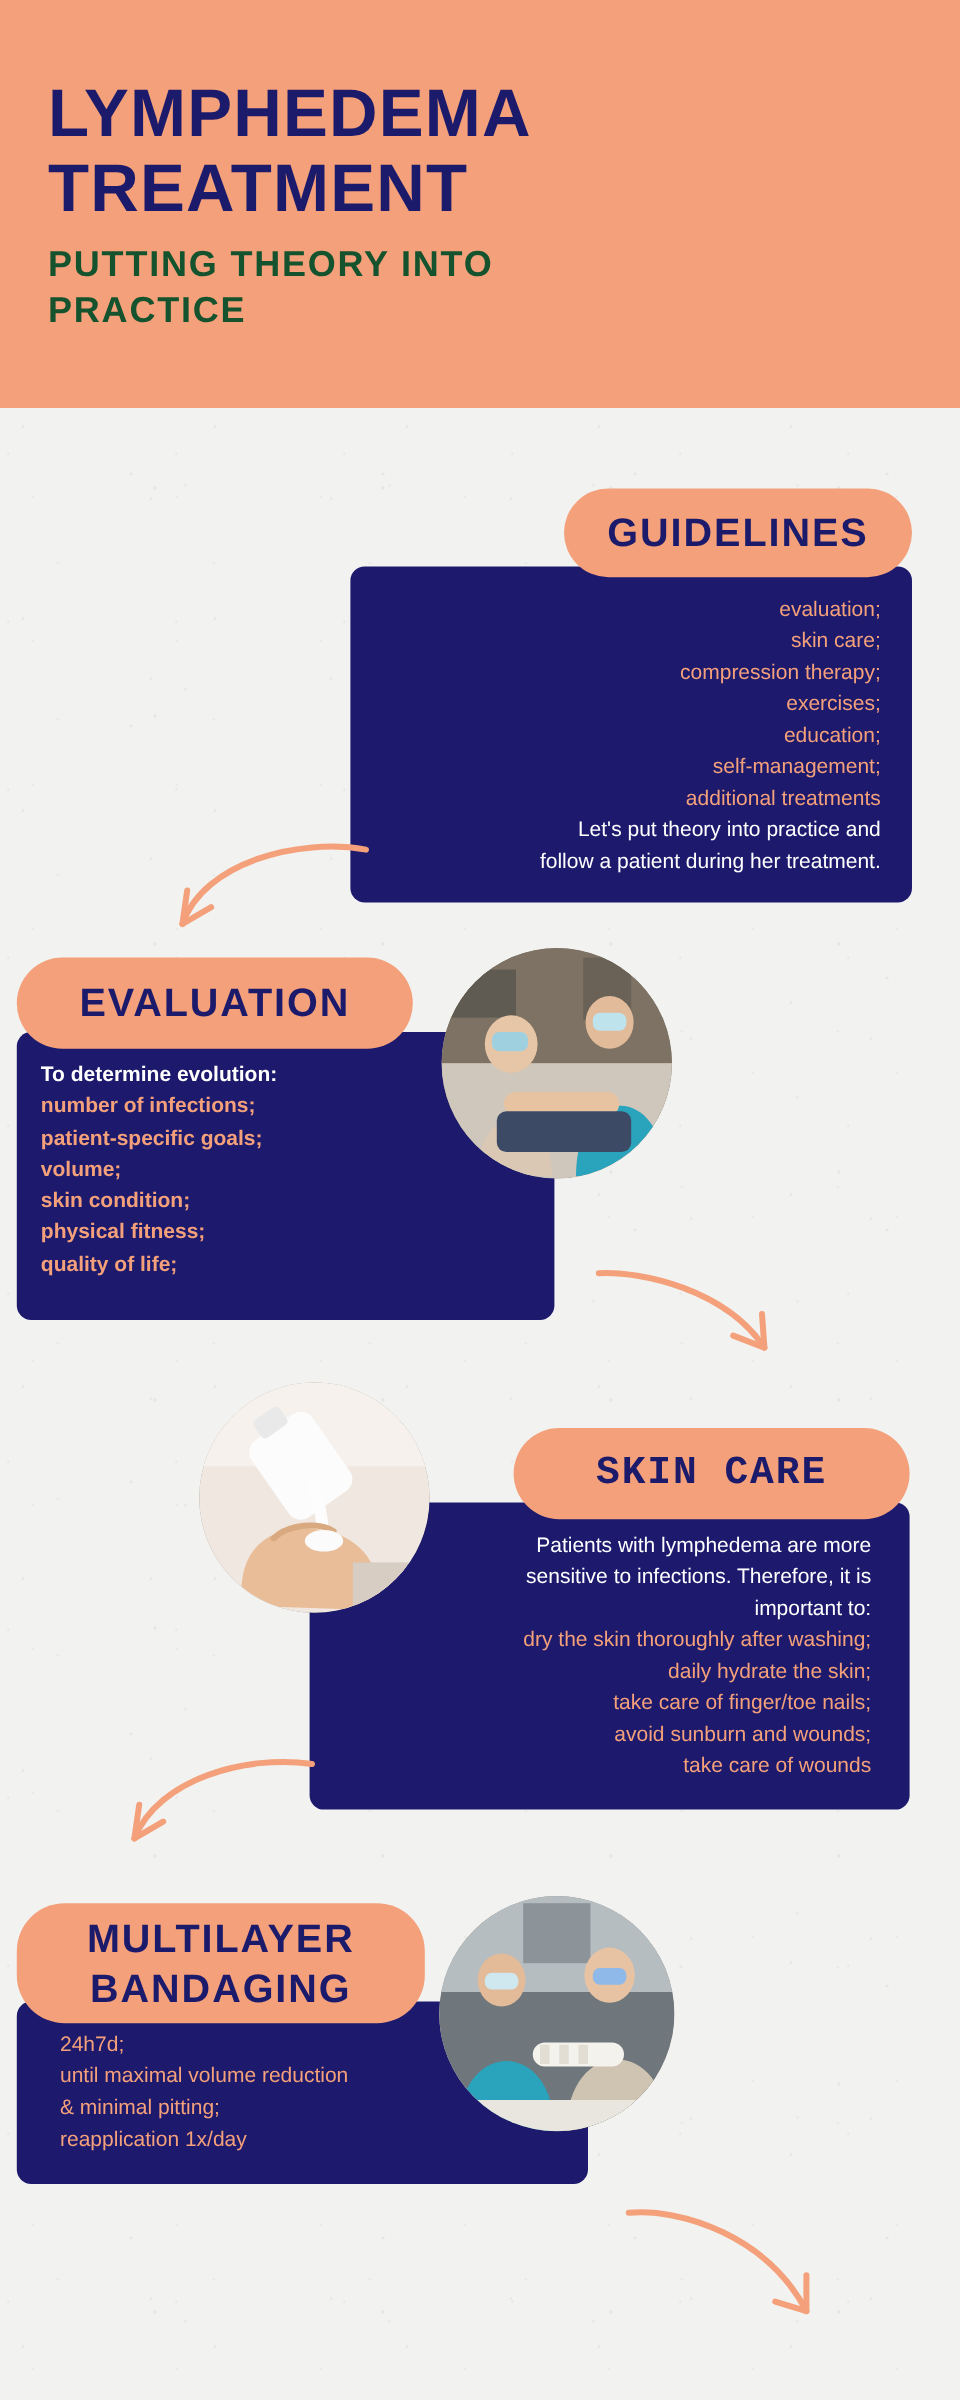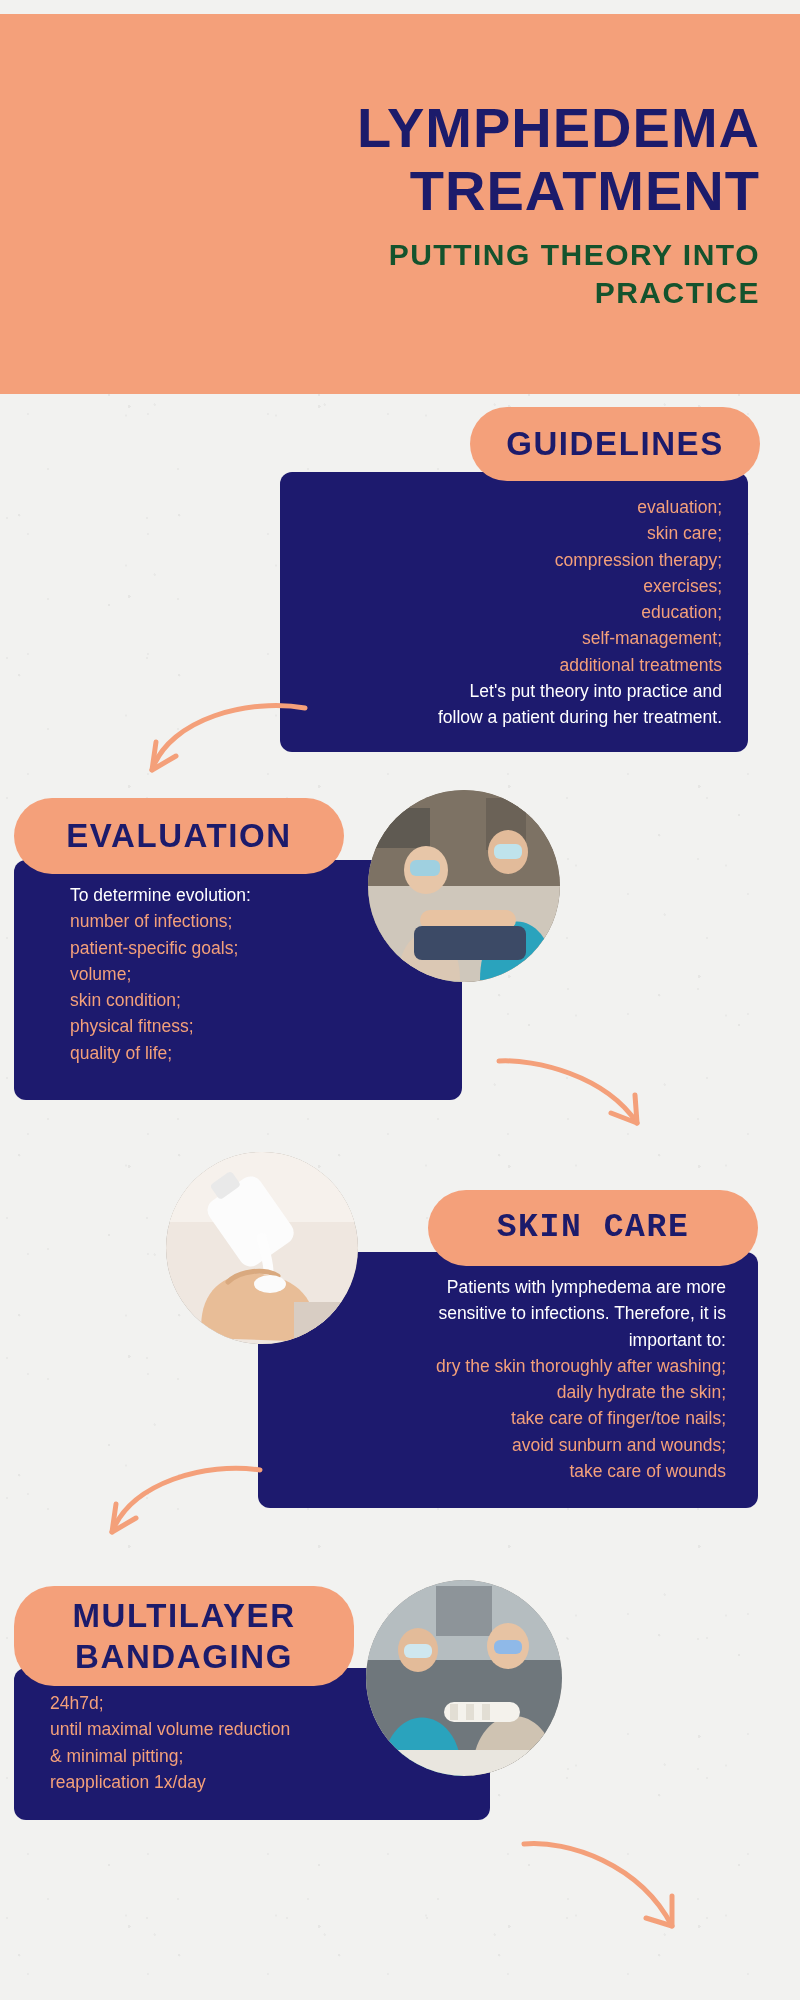--- a/index.html
+++ b/index.html
@@ -32,28 +32,27 @@
       radial-gradient(circle at 5% 70%, rgba(0,0,0,0.04) 0 1px, transparent 1.2px);
     background-size: 160px 160px, 130px 130px, 190px 190px, 150px 150px, 210px 210px, 120px 120px, 170px 170px, 140px 140px;
     pointer-events: none;
   }
 
   
   .header {
     position: absolute;
     left: 0; top: 0;
     width: 800px;
-    height: 380px;
+    height: 340px;
     background: #f4a07a;
     display: flex;
     flex-direction: column;
-    align-items: flex-end;
+    align-items: flex-start;
     justify-content: center;
     padding: 0 40px;
-    margin-top: 14px;
   }
   .header .line1, .header .line2 {
     color: #1c1b6b;
     font-weight: bold;
     font-size: 56px;
     letter-spacing: 1px;
     line-height: 1.12;
     text-align: center;
     text-transform: uppercase;
   }
@@ -124,21 +123,21 @@
   <div class="header">
     <div class="line1">LYMPHEDEMA</div>
     <div class="line2">TREATMENT</div>
     <div class="sub1">PUTTING THEORY INTO</div>
     <div class="sub2">PRACTICE</div>
   </div>
 
   <div class="pill" style="left:470px; top:407px; width:290px; height:74px;">
     <span>GUIDELINES</span>
   </div>
-  <div class="card" style="left:280px; top:472px; width:468px; height:280px;">
+  <div class="card" style="left:292px; top:472px; width:468px; height:280px;">
     <p class="t-right">evaluation;</p>
     <p class="t-right">skin care;</p>
     <p class="t-right">compression therapy;</p>
     <p class="t-right">exercises;</p>
     <p class="t-right">education;</p>
     <p class="t-right">self-management;</p>
     <p class="t-right">additional treatments</p>
     <p class="t-right white">Let's put theory into practice and</p>
     <p class="t-right white">follow a patient during her treatment.</p>
   </div>
@@ -146,21 +145,21 @@
   <div class="arrow" style="left:130px; top:700px; width:180px; height:90px;">
     <svg viewBox="0 0 180 90" width="180" height="90">
       <path d="M175 8 C120 -2, 40 18, 22 70" fill="none" stroke="#f4a07a" stroke-width="5" stroke-linecap="round"></path>
       <path d="M22 70 L46 56 M22 70 L26 42" fill="none" stroke="#f4a07a" stroke-width="5" stroke-linecap="round"></path>
     </svg>
   </div>
 
   <div class="pill" style="left:14px; top:798px; width:330px; height:76px;text-align:center;">
     <span>EVALUATION</span>
   </div>
-  <div class="card" style="left:14px; top:860px; width:448px; height:240px; padding-left:56px;">
+  <div class="card" style="left:14px; top:860px; width:448px; height:240px; padding-left:20px;font-weight:bold;">
     <p class="t-left white">To determine evolution:</p>
     <p class="t-left">number of infections;</p>
     <p class="t-left">patient-specific goals;</p>
     <p class="t-left">volume;</p>
     <p class="t-left">skin condition;</p>
     <p class="t-left">physical fitness;</p>
     <p class="t-left">quality of life;</p>
   </div>
 
   <div class="photo" style="left:368px; top:790px; width:192px; height:192px;">

